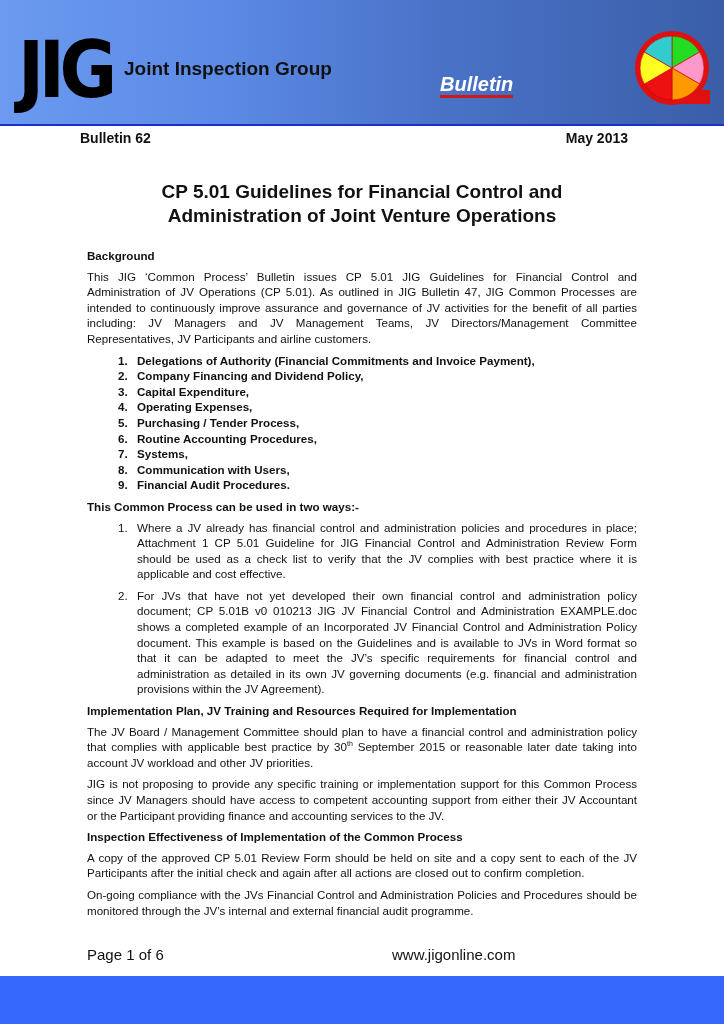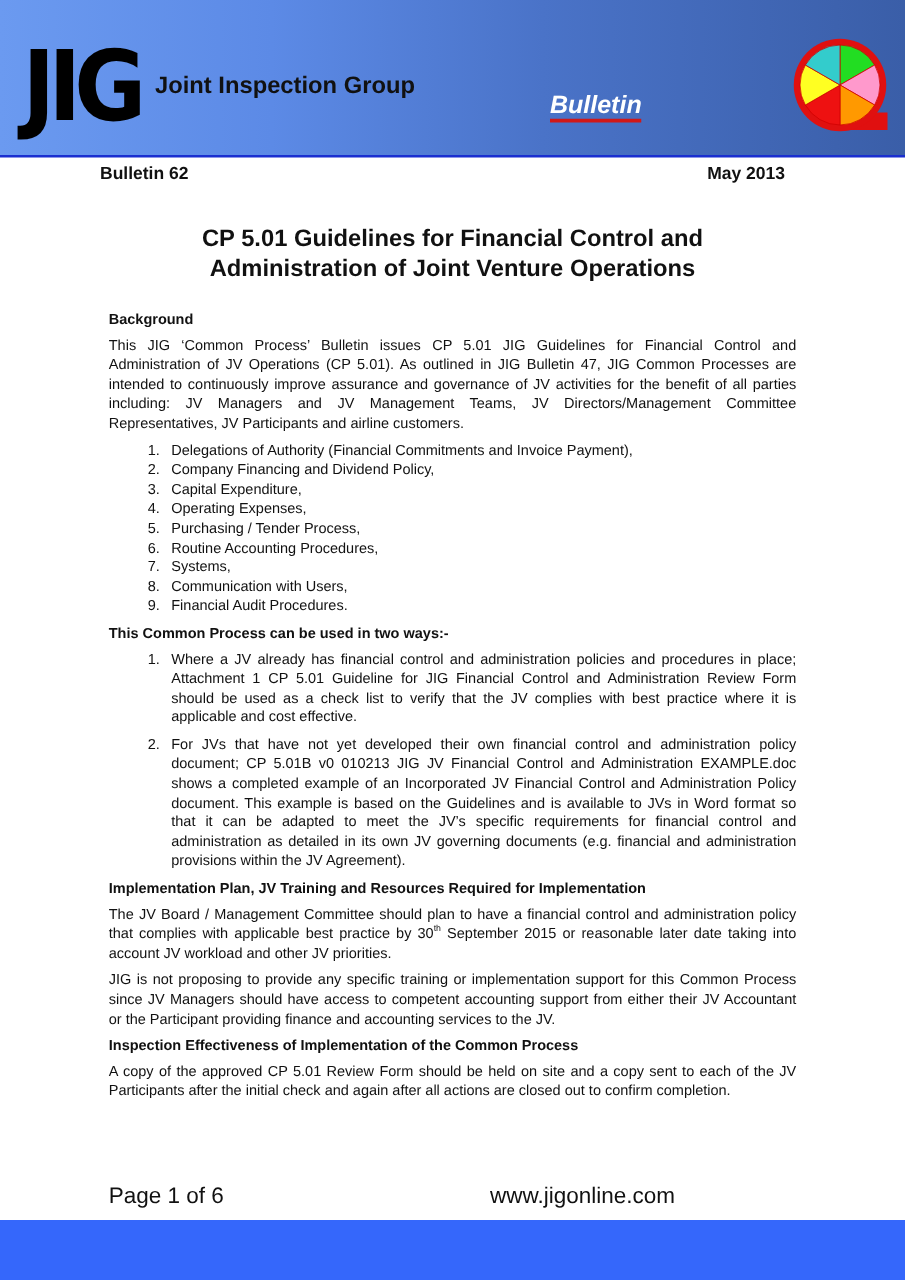--- a/index.html
+++ b/index.html
@@ -42,25 +42,25 @@
     position: absolute; top: 180px; left: 60px; width: 604px;
     text-align: center; font-size: 19px; font-weight: bold; line-height: 24px;
   }
   .content {
     position: absolute; top: 248px; left: 87px; width: 550px;
     font-size: 11.6px; line-height: 15.6px;
   }
   .content h3 { margin: 0 0 5px 0; font-size: 11.6px; font-weight: bold; }
   .content p { margin: 0 0 6px 0; text-align: justify; }
   .content ol { margin: 0 0 6px 0; padding-left: 44px; }
-  .content ol.guide li { padding-left: 6px; }
+  .content ol.guide li { padding-left: 6px; font-weight: bold; }
   .content ol.ways li { padding-left: 6px; margin-bottom: 6px; text-align: justify; }
   .content ol.ways { margin-bottom: 0; }
   sup { font-size: 7px; line-height: 0; }
-  .footer-row { position: absolute; top: 946px; left: 87px; width: 560px; height: 16px; font-size: 18px; }
+  .footer-row { position: absolute; top: 946px; left: 87px; width: 560px; height: 16px; font-size: 15px; }
   .page-num { position: absolute; left: 0; top: 0; }
   .site-url { position: absolute; left: 305px; top: 0; }
   .footer-bar {
     position: absolute; left: 0; top: 976px; width: 724px; height: 48px;
     background: #3567fb;
   }
 </style>
 </head>
 <body>
 
@@ -116,19 +116,20 @@
     <li>Where a JV already has financial control and administration policies and procedures in place; Attachment 1 CP 5.01 Guideline for JIG Financial Control and Administration Review Form should be used as a check list to verify that the JV complies with best practice where it is applicable and cost effective.</li>
     <li>For JVs that have not yet developed their own financial control and administration policy document; CP 5.01B v0 010213 JIG JV Financial Control and Administration EXAMPLE.doc shows a completed example of an Incorporated JV Financial Control and Administration Policy document.  This example is based on the Guidelines and is available to JVs in Word format so that it can be adapted to meet the JV’s specific requirements for financial control and administration as detailed in its own JV governing documents (e.g. financial and administration provisions within the JV Agreement).</li>
   </ol>
 
   <h3>Implementation Plan, JV Training and Resources Required for Implementation</h3>
   <p><span>The JV Board / Management Committee should plan to have a financial control and administration policy that complies with applicable best practice by 30</span><sup>th</sup><span> September 2015 or reasonable later date taking into account JV workload and other JV priorities.</span></p>
   <p>JIG is not proposing to provide any specific training or implementation support for this Common Process since JV Managers should have access to competent accounting support from either their JV Accountant or the Participant providing finance and accounting services to the JV.</p>
 
   <h3>Inspection Effectiveness of Implementation of the Common Process</h3>
   <p>A copy of the approved CP 5.01 Review Form should be held on site and a copy sent to each of the JV Participants after the initial check and again after all actions are closed out to confirm completion.</p>
+  <p>On-going compliance with the JVs Financial Control and Administration Policies and Procedures should be monitored through the JV’s internal and external financial audit programme.</p>
 </div>
 
 <div class="footer-row">
   <div class="page-num">Page 1 of 6</div>
   <div class="site-url">www.jigonline.com</div>
 </div>
 <div class="footer-bar"></div>
 
 </body></html>

